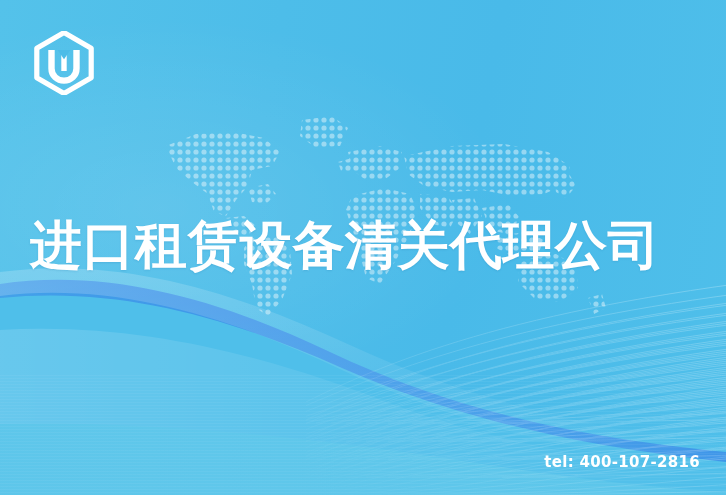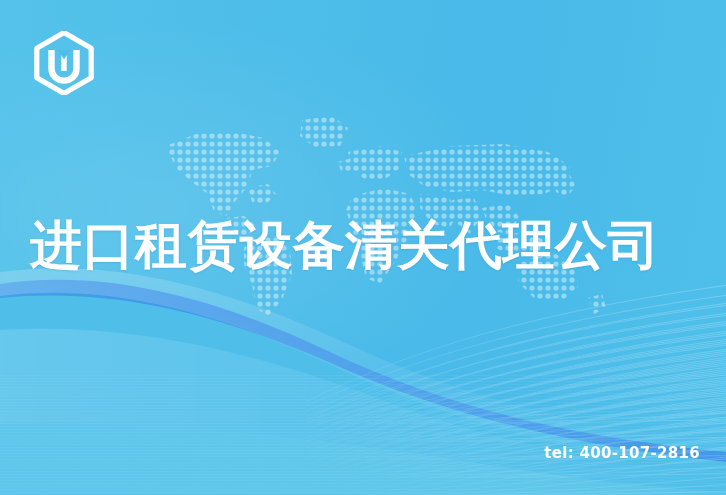--- a/index.html
+++ b/index.html
@@ -112,21 +112,21 @@
     color: #ffffff;
     letter-spacing: 0.5px;
     white-space: nowrap;
     text-shadow: 0 1px 2px rgba(30,110,165,0.18);
   }
 
   
   .phone {
     position: absolute;
     right: 26px;
-    bottom: 33px;
+    bottom: 24px;
     font-family: "DejaVu Sans", "Liberation Sans", sans-serif;
     font-size: 15px;
     font-weight: bold;
     color: #ffffff;
     letter-spacing: 0.3px;
     white-space: nowrap;
   }
 </style>
 </head>
 <body>

